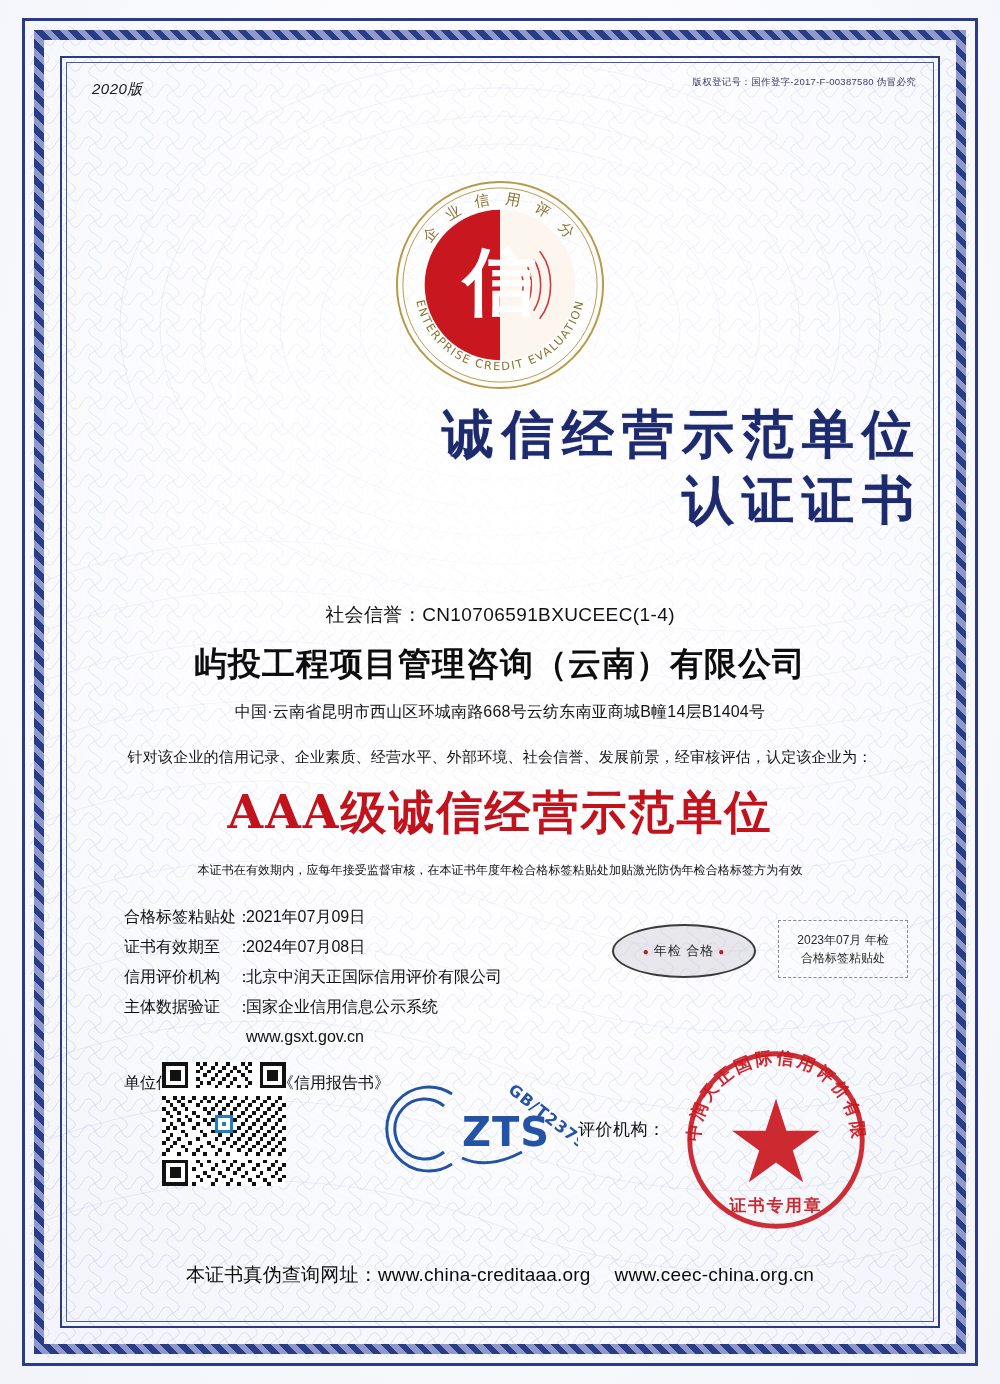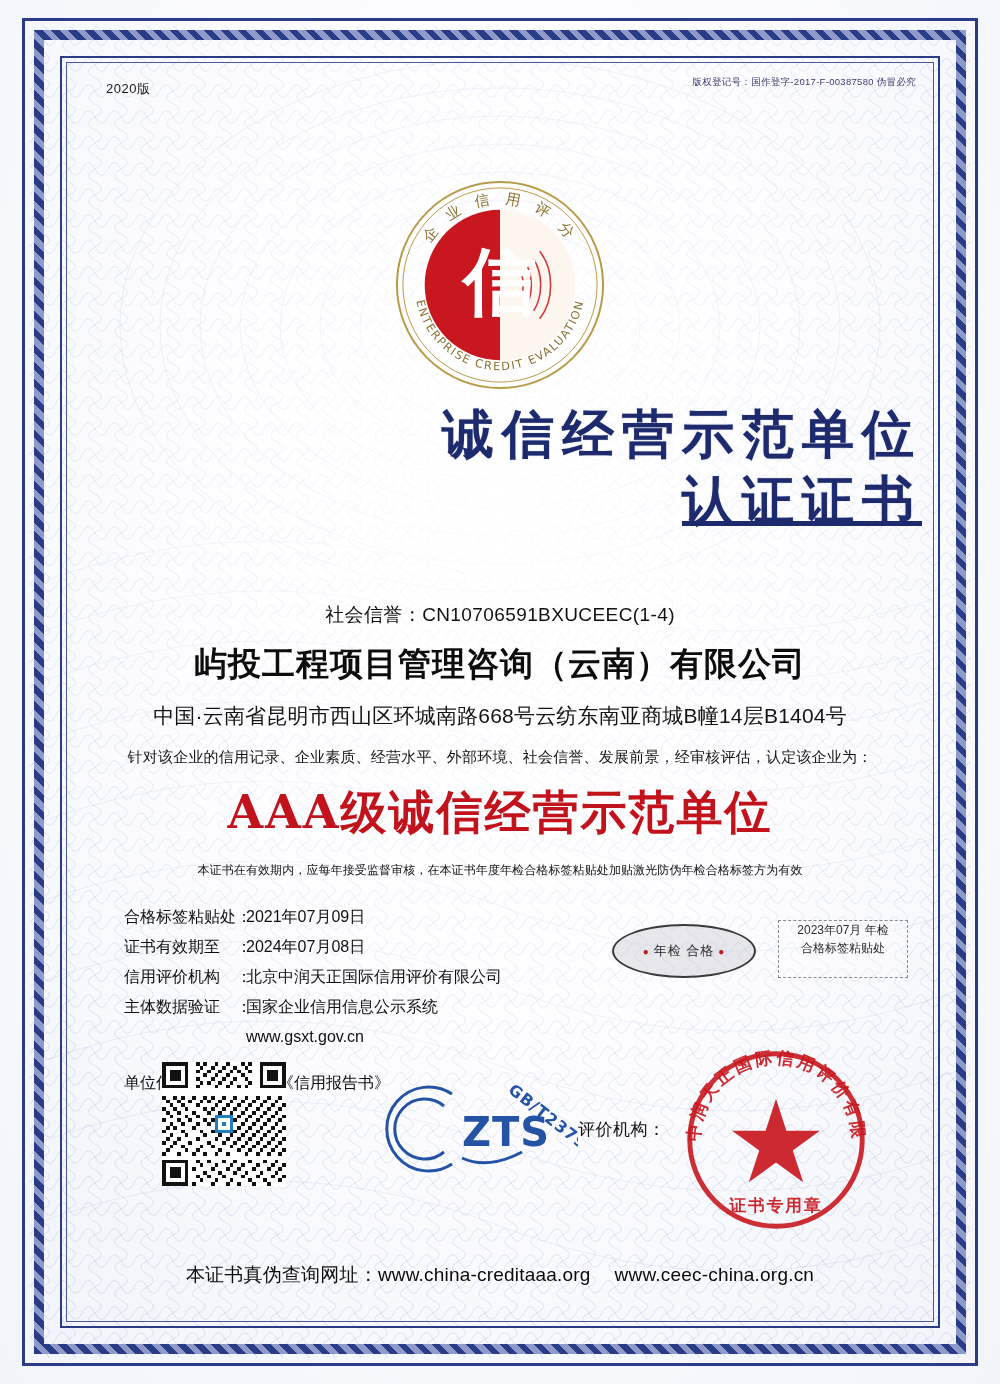--- a/index.html
+++ b/index.html
@@ -40,22 +40,22 @@
   .frame-in2{
     position:absolute;left:66px;top:62px;right:66px;bottom:62px;
     border:1px solid #4a58a0;
   }
 
   .content{
     position:absolute;left:78px;top:72px;right:78px;bottom:72px;
   }
 
   .version{
-    position:absolute;left:28px;top:8px;
-    font-size:13px;color:#1b1b1b;letter-spacing:.5px;
+    position:absolute;left:14px;top:8px;
+    font-size:15px;color:#1b1b1b;letter-spacing:.5px;font-style:italic;
   }
   .copyright{
     position:absolute;right:6px;top:4px;
     font-size:9.5px;color:#3a3a6a;letter-spacing:.3px;
     white-space:nowrap;
   }
 
   
   .emblem{
     position:absolute;left:50%;top:104px;transform:translateX(-50%);
@@ -67,34 +67,34 @@
     position:absolute;left:0;right:0;top:330px;
     text-align:right;
     font-family:"DejaVu Sans","Liberation Sans",sans-serif;
     font-weight:bold;
     font-size:52px;
     letter-spacing:8px;
     color:#1d2b6e;
     line-height:1.26;
     text-shadow:0 0 1px rgba(29,43,110,.5);
   }
-  .title .l2{display:block;text-decoration:underline;}
+  .title .l2{display:block;}
 
   .code{
     position:absolute;left:0;right:0;top:530px;
     text-align:center;font-size:19px;color:#111;letter-spacing:.4px;
   }
   .company{
     position:absolute;left:0;right:0;top:570px;
     text-align:center;
     font-weight:bold;font-size:33px;letter-spacing:1px;color:#0d0d0d;
   }
   .address{
     position:absolute;left:0;right:0;top:630px;
-    text-align:center;font-size:21px;color:#141414;letter-spacing:.2px;
+    text-align:center;font-size:16px;color:#141414;letter-spacing:.2px;
   }
   .statement{
     position:absolute;left:0;right:0;top:676px;
     text-align:center;font-size:15px;color:#141414;letter-spacing:.2px;
   }
   .grade{
     position:absolute;left:0;right:0;top:710px;
     text-align:center;
     font-family:"DejaVu Serif","Liberation Serif",serif;
     font-weight:bold;font-size:46px;letter-spacing:2px;
@@ -123,21 +123,21 @@
     border:2px solid #3a3a3a;
     display:flex;align-items:center;justify-content:center;
     font-size:13px;color:#2a2a2a;letter-spacing:1px;
     background:rgba(190,190,200,.35);
   }
   .annual-oval .dot{color:#b81c24;margin:0 4px;font-size:10px;}
   .annual-box{
     position:absolute;left:700px;top:848px;
     width:128px;height:56px;
     border:1.5px dashed #8a8a8a;
-    display:flex;flex-direction:column;align-items:center;
+    display:flex;flex-direction:column;align-items:center;justify-content:center;
     font-size:12px;color:#2b2b2b;line-height:18px;
     background:rgba(255,255,255,.25);
   }
 
   
   .qr{
     position:absolute;left:84px;top:990px;width:124px;height:124px;
   }
   .qr svg{display:block;width:100%;height:100%;}
 

